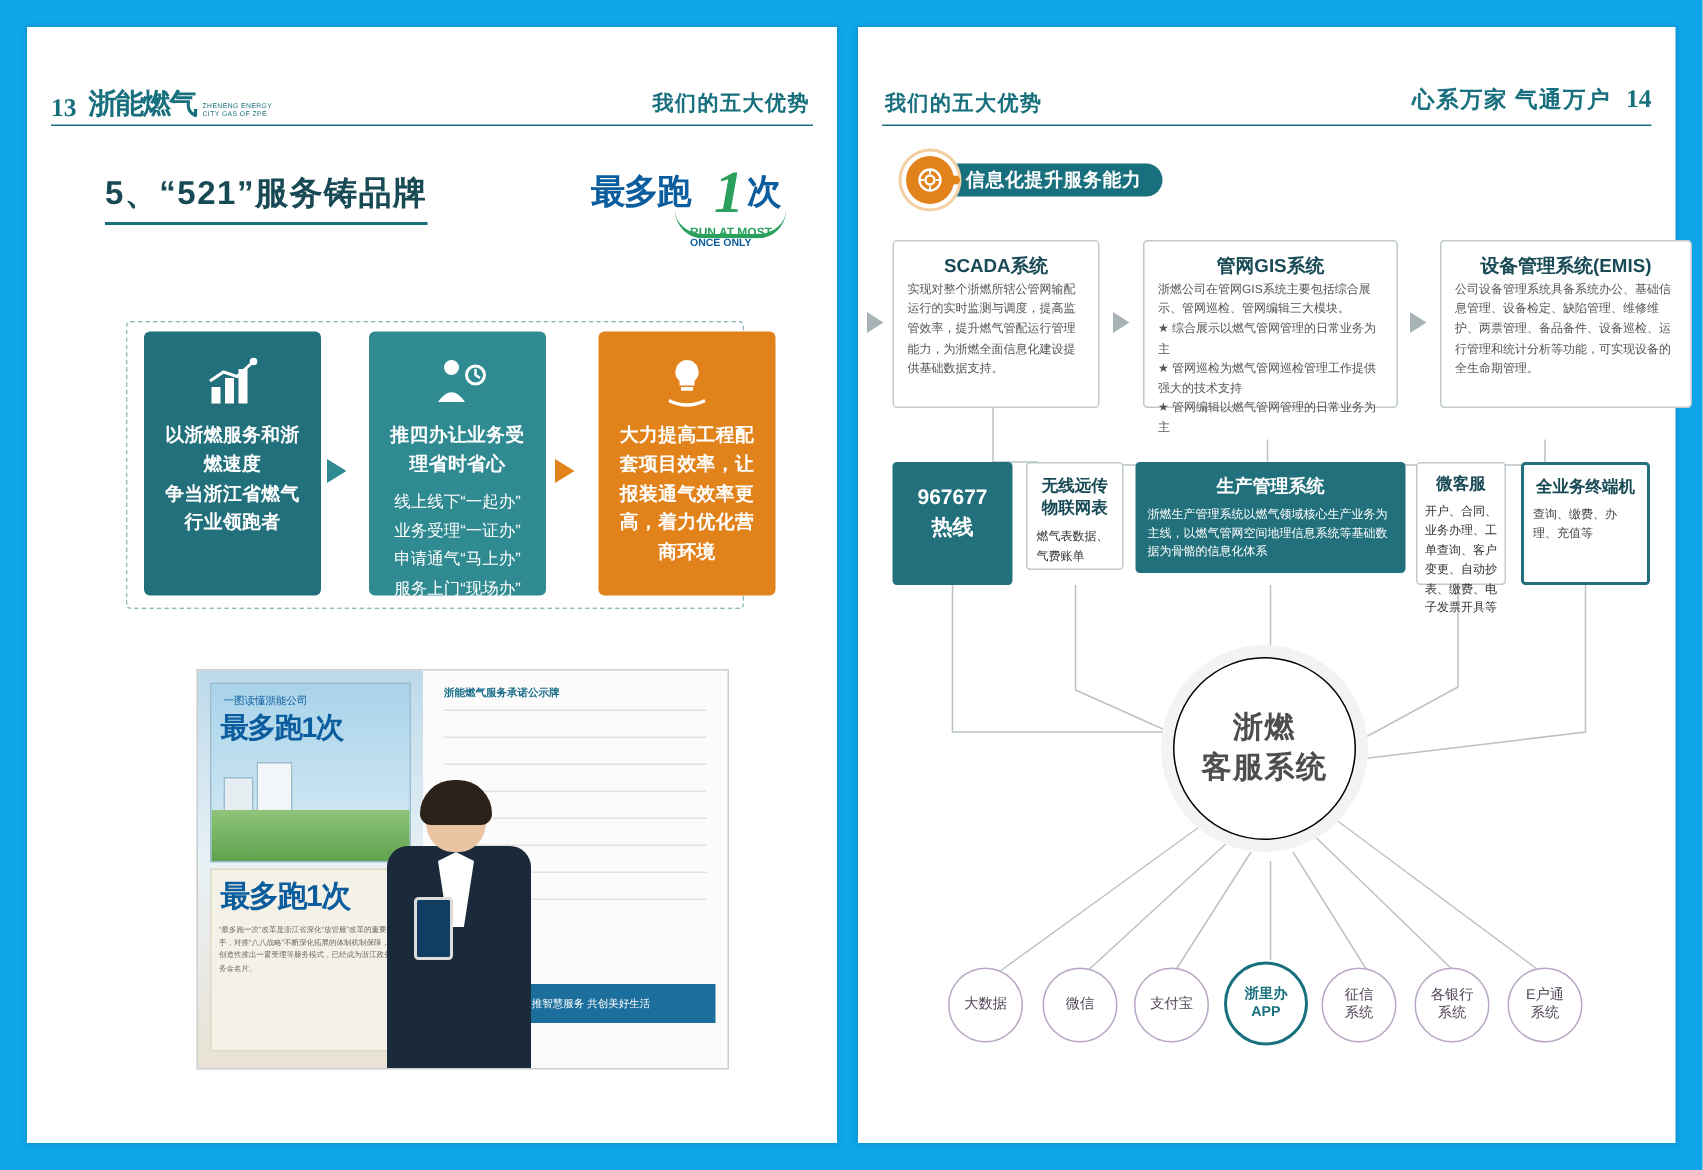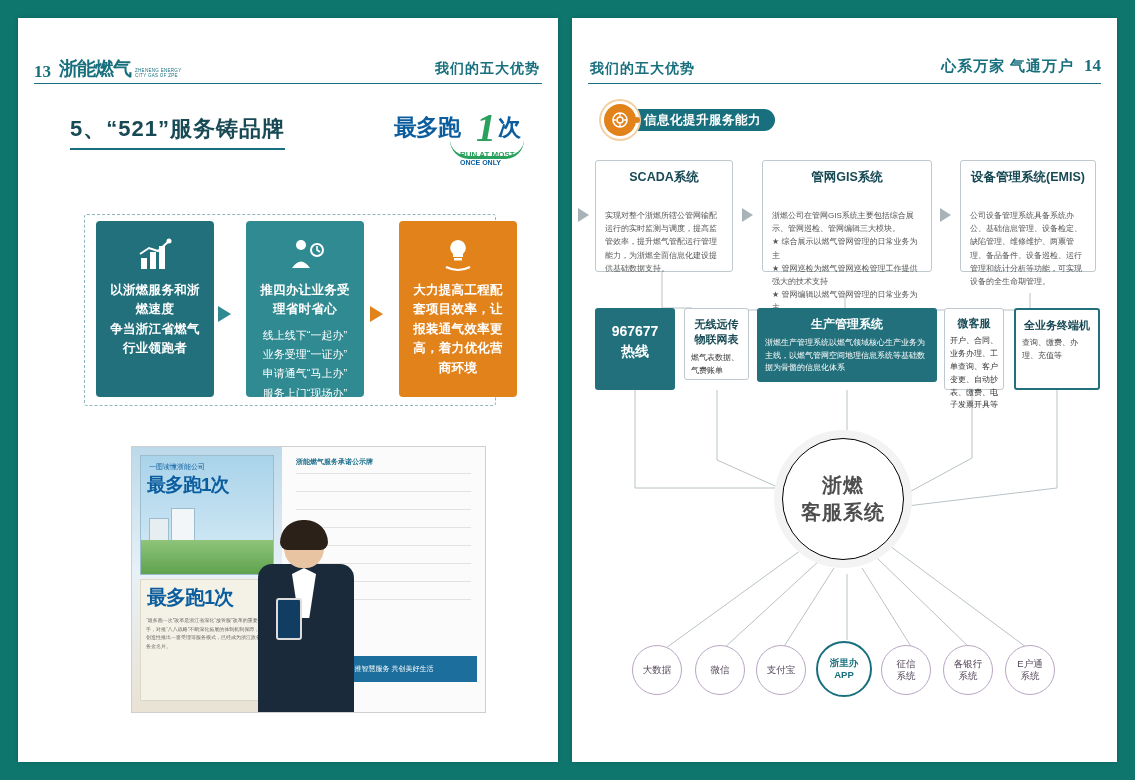--- a/index.html
+++ b/index.html
@@ -1,17 +1,17 @@
 <!DOCTYPE html>
 <html><head>
 <meta charset="utf-8">
 <style>
   html,body{margin:0;padding:0;background:#e9e9e9;}
   body{font-family:"Liberation Sans","DejaVu Sans",sans-serif;}
-  .page{position:relative;width:1135px;height:780px;background:#0f766e;overflow:hidden;}
+  .page{position:relative;width:1135px;height:780px;background:#0ea5e9;overflow:hidden;}
   .sheet{position:absolute;top:18px;background:#fff;height:744px;box-shadow:0 0 4px rgba(0,0,0,.18);}
   .sheet.left{left:18px;width:540px;}
   .sheet.right{left:572px;width:545px;}
 
   
   .hdr{position:absolute;top:34px;height:32px;font-size:13px;}
   .hdr .rule{position:absolute;left:0;right:0;bottom:0;height:1px;background:#18707e;}
   .pgnum{font-family:"Liberation Serif",serif;font-size:17px;color:#18707e;font-weight:bold;}
   .hdr-title{color:#18707e;font-size:14px;font-weight:bold;letter-spacing:1px;}
   .logo-wrap{display:flex;align-items:flex-end;gap:4px;}
@@ -65,25 +65,25 @@
   .ph-person .shirt{position:absolute;left:42px;top:44px;width:24px;height:50px;background:#fff;clip-path:polygon(50% 0,100% 12%,72% 100%,28% 100%,0 12%);}
   .ph-person .phone{position:absolute;left:26px;top:74px;width:22px;height:38px;background:#123d63;border:2px solid #dcdcdc;border-radius:3px;}
 
   
   .rbadge{position:absolute;left:604px;top:104px;display:flex;align-items:center;}
   .rbadge .circ{width:32px;height:32px;border-radius:50%;background:#e2821b;display:flex;align-items:center;justify-content:center;color:#fff;font-size:15px;position:relative;z-index:2;box-shadow:0 0 0 3px #fff,0 0 0 5px #f3cfa2;}
   .rbadge .pill{margin-left:-10px;height:22px;background:#18707e;color:#fff;font-size:12.5px;font-weight:bold;border-radius:11px;display:flex;align-items:center;padding:0 14px 0 18px;letter-spacing:.5px;}
   .rbadge .dot{position:absolute;left:30px;top:13px;width:6px;height:6px;background:#e2821b;border-radius:50%;z-index:3;}
 
   .topbox{position:absolute;top:160px;border:1px solid #bfc9ce;border-radius:3px;background:#fff;box-sizing:border-box;padding:8px 9px;}
-  .topbox .tb-h{text-align:center;font-size:12.5px;font-weight:bold;color:#184a55;margin-bottom:23px;}
+  .topbox .tb-h{text-align:center;font-size:12.5px;font-weight:bold;color:#184a55;margin-bottom:0;}
   .topbox .tb-b{font-size:8px;color:#555;line-height:1.65;}
   .tb1{left:595px;width:138px;height:112px;}
   .tb2{left:762px;width:170px;height:112px;}
-  .tb3{left:960px;width:136px;height:112px;}
+  .tb3{left:960px;width:168px;height:112px;}
   .gray-arrow{position:absolute;width:0;height:0;border-top:7px solid transparent;border-bottom:7px solid transparent;border-left:11px solid #a8b3b8;}
   .ga1{left:578px;top:208px;}
   .ga2{left:742px;top:208px;}
   .ga3{left:940px;top:208px;}
   .mbox{position:absolute;box-sizing:border-box;border-radius:3px;}
   .mb-teal{background:#21707c;color:#fff;}
   .mb-white{background:#fff;border:1px solid #bfc9ce;color:#333;}
   .mb-h{font-size:12px;font-weight:bold;text-align:center;line-height:1.4;}
   .mb-h.small{font-size:11px;}
   .mb-b{font-size:8px;line-height:1.6;margin-top:4px;}

